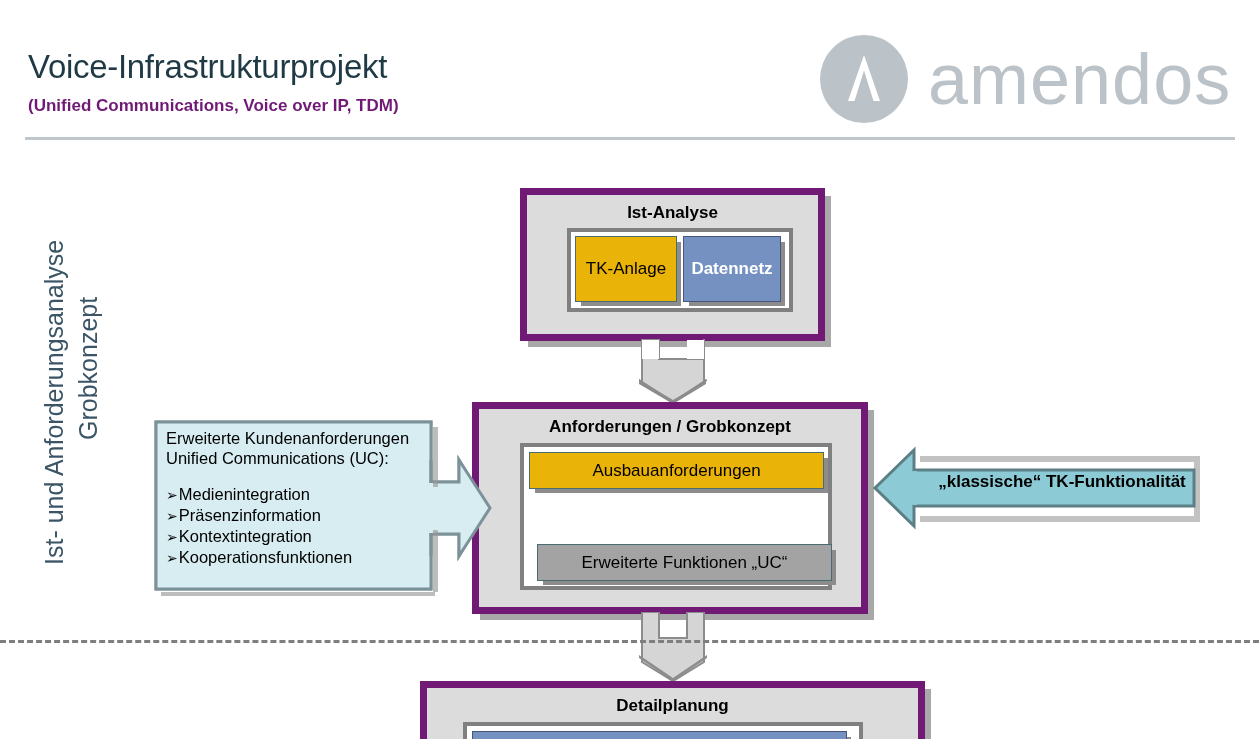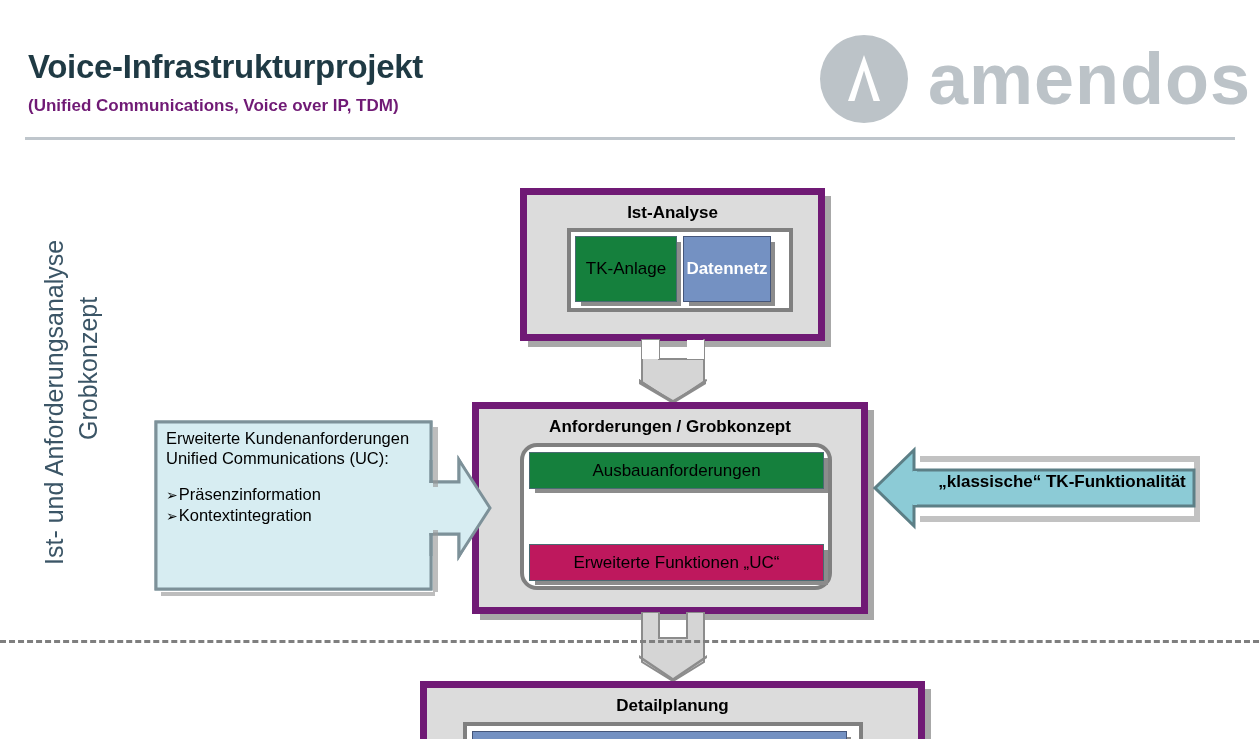--- a/index.html
+++ b/index.html
@@ -10,42 +10,42 @@
     font-family:"Liberation Sans", sans-serif;
     overflow:hidden;
     position:relative;
   }
   .slide{position:absolute;inset:0;}
 
   
   #header{position:absolute;left:0;top:0;width:1259px;height:140px;}
   #title{
     position:absolute;left:28px;top:48px;
-    font-size:33px;font-weight:bold;color:#1F3A44;
+    font-size:33px;font-weight:normal;color:#1F3A44;
     letter-spacing:-0.3px;white-space:nowrap;
   }
   #subtitle{
     position:absolute;left:28px;top:96px;
     font-size:17px;font-weight:bold;color:#701a75;
     white-space:nowrap;
   }
   #header-rule{
     position:absolute;left:25px;top:137px;width:1210px;height:3px;
     background:#BFC6CC;
   }
   #logo{position:absolute;left:820px;top:32px;width:420px;height:96px;}
   #logo-mark{
     position:absolute;left:0;top:3px;width:88px;height:88px;
     border-radius:50%;background:#BCC3C8;
   }
   #logo-mark svg{position:absolute;left:0;top:0;}
   #logo-text{
     position:absolute;left:108px;top:4px;
     font-size:72px;line-height:86px;color:#BCC3C8;
-    font-weight:bold;letter-spacing:1px;white-space:nowrap;
+    font-weight:normal;letter-spacing:1px;white-space:nowrap;
   }
 
   
   .phase-label{
     position:absolute;
     color:#3B5566;font-size:25px;white-space:nowrap;
     transform-origin:0 0;
     transform:rotate(-90deg);
   }
   #phase-1a{left:40px;top:565px;}
@@ -78,22 +78,22 @@
 
   
   .chip{
     position:absolute;
     box-sizing:border-box;
     border:1px solid #4A6B72;
     display:flex;align-items:center;justify-content:center;
     font-size:17px;color:#000;
     box-shadow:5px 5px 0 -1px #8C8C8C;
   }
-  .chip.cyan{background:#15803d;}
-  .chip.pale{background:#be185d;}
+  .chip.cyan{background:#eab308;}
+  .chip.pale{background:#a3a3a3;margin-left:8px;}
   .chip.blue{background:#7491C2;color:#fff;font-weight:bold;border-color:#45567A;}
 
   
   .down-arrow{position:absolute;}
   .down-arrow svg{display:block;}
 
   
   #callout-left{position:absolute;left:154px;top:420px;width:340px;height:176px;}
   #callout-left svg{position:absolute;left:0;top:0;}
   #callout-left-text{
@@ -135,39 +135,39 @@
 
   <div class="phase-label" id="phase-1a">Ist- und Anforderungsanalyse</div>
   <div class="phase-label" id="phase-1b">Grobkonzept</div>
 
   <div class="stage" id="stage-ist" style="left:520px;top:188px;width:305px;height:153px;">
     <div class="stage-title">Ist-Analyse</div>
     <div class="stage-inner" style="left:40px;top:33px;width:226px;height:84px;">
       <div class="chip cyan" style="left:4px;top:4px;width:102px;height:66px;">
         <span>TK-Anlage</span>
       </div>
-      <div class="chip blue" style="left:112px;top:4px;width:88px;height:66px;">
+      <div class="chip blue" style="left:112px;top:4px;width:98px;height:66px;">
         <span>Datennetz</span>
       </div>
     </div>
   </div>
 
   <div class="down-arrow" style="left:637px;top:339px;width:72px;height:66px;">
     <svg width="72" height="66" viewBox="0 0 72 66" aria-hidden="true">
       <path d="M5 44 L5 0 L5 0 L22 0 L22 20 L67 20 L67 0 L67 0 L67 44 L36 62 Z" fill="#D5D5D5" stroke="#8C8C8C" stroke-width="2"></path>
       <path d="M22 1 L22 20 L5 20 L5 1 Z" fill="#ffffff" stroke="none"></path>
       <path d="M67 1 L67 20 L50 20 L50 1 Z" fill="#ffffff" stroke="none"></path>
       <path d="M2 40 L36 62 L69 40 L69 45 L36 65 L2 45 Z" fill="#8C8C8C"></path>
       <polygon points="2,42 36,64 70,42 70,40 36,62 2,40" fill="#8C8C8C"></polygon>
     </svg>
   </div>
 
   <div class="stage" id="stage-anf" style="left:472px;top:402px;width:396px;height:212px;">
     <div class="stage-title">Anforderungen / Grobkonzept</div>
-    <div class="stage-inner" style="left:41px;top:34px;width:312px;height:147px;border-radius:17px;">
+    <div class="stage-inner" style="left:41px;top:34px;width:312px;height:147px;">
       <div class="chip cyan" style="left:5px;top:5px;width:295px;height:37px;">
         <span>Ausbauanforderungen</span>
       </div>
       <div class="chip pale" style="left:5px;top:97px;width:295px;height:37px;">
         <span>Erweiterte Funktionen „UC“</span>
       </div>
     </div>
   </div>
 
   <div class="down-arrow" style="left:637px;top:612px;width:72px;height:72px;">
@@ -198,22 +198,24 @@
       <g opacity="0.65">
         <rect x="7" y="172" width="274" height="5" fill="#9A9A9A"></rect>
         <rect x="279" y="7" width="5" height="60" fill="#9A9A9A"></rect>
         <rect x="279" y="110" width="5" height="62" fill="#9A9A9A"></rect>
       </g>
     </svg>
     <div id="callout-left-text">
       <div class="hd">Erweiterte Kundenanforderungen</div>
       <div class="hd">Unified Communications (UC):</div>
       <div class="gap"></div>
+      <div class="bl"><span class="b">➢</span><span>Medienintegration</span></div>
       <div class="bl"><span class="b">➢</span><span>Präsenzinformation</span></div>
       <div class="bl"><span class="b">➢</span><span>Kontextintegration</span></div>
+      <div class="bl"><span class="b">➢</span><span>Kooperationsfunktionen</span></div>
     </div>
   </div>
 
   <div id="callout-right">
     <svg width="330" height="92" viewBox="0 0 330 92" aria-hidden="true">
       <g opacity="0.6">
         <rect x="48" y="14" width="280" height="6" fill="#9A9A9A"></rect>
         <rect x="322" y="14" width="6" height="66" fill="#9A9A9A"></rect>
         <rect x="48" y="74" width="280" height="6" fill="#9A9A9A"></rect>
       </g>

